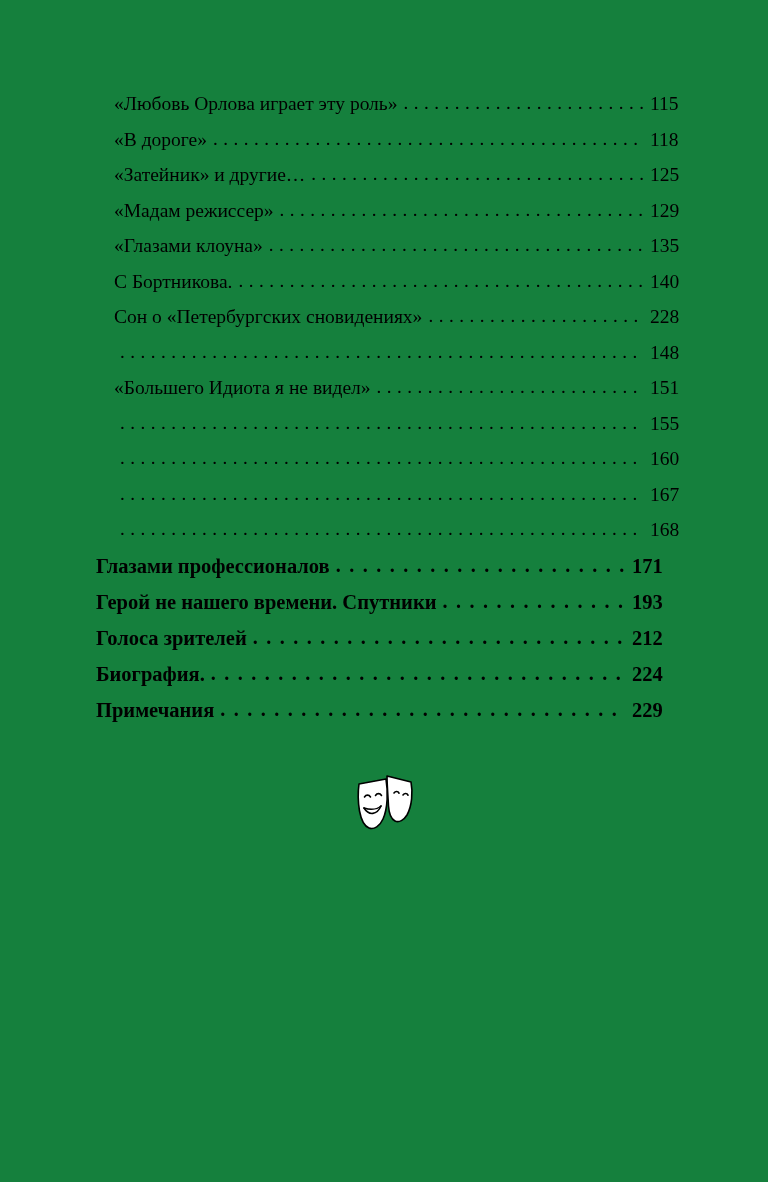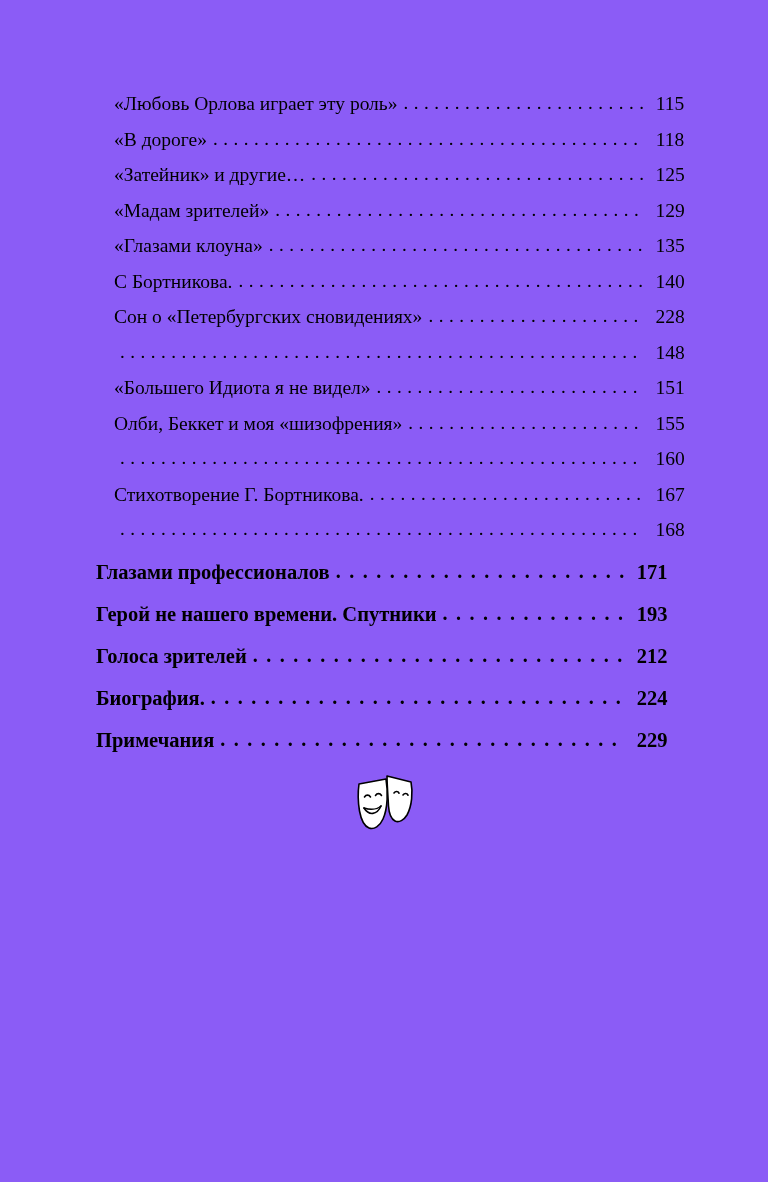--- a/index.html
+++ b/index.html
@@ -14,21 +14,21 @@
     font-family: "Liberation Serif", serif;
     color: #000000;
     overflow: hidden;
   }
   .page {
     position: absolute;
     top: 0;
     left: 0;
     width: 768px;
     height: 1182px;
-    background: #8b5cf6;
+    background: #15803d;
   }
   .toc {
     position: absolute;
     left: 96px;
     top: 86px;
     width: 576px;
   }
   .toc-entry {
     display: flex;
     align-items: baseline;
@@ -41,21 +41,20 @@
     font-weight: 400;
     line-height: 35.5px;
     padding-left: 18px;
   }
   
   .toc-entry.level-main {
     font-size: 20.5px;
     font-weight: 700;
     line-height: 36px;
     padding-left: 0px;
-    margin-top: 6px;
   }
   .toc-title {
     flex: 0 0 auto;
   }
   .toc-dots {
     flex: 1 1 auto;
     overflow: hidden;
     margin: 0 6px;
     position: relative;
     top: -1px;
@@ -64,21 +63,21 @@
     color: #000;
     text-align: left;
   }
   .toc-entry.level-main .toc-dots {
     letter-spacing: 8.5px;
     font-size: 20px;
     font-weight: 700;
   }
   .toc-page {
     flex: 0 0 auto;
-    text-align: center;
+    text-align: left;
     min-width: 40px;
   }
   .toc-entry.level-main .toc-page {
     font-weight: 700;
   }
   .ornament {
     position: absolute;
     left: 0;
     right: 0;
     top: 770px;
@@ -102,21 +101,21 @@
         <span class="toc-title">«В дороге»</span>
         <span class="toc-dots">............................................................</span>
         <span class="toc-page">118</span>
       </div>
       <div class="toc-entry level-sub">
         <span class="toc-title">«Затейник» и другие…</span>
         <span class="toc-dots">............................................................</span>
         <span class="toc-page">125</span>
       </div>
       <div class="toc-entry level-sub">
-        <span class="toc-title">«Мадам зрителей»</span>
+        <span class="toc-title">«Мадам режиссер»</span>
         <span class="toc-dots">............................................................</span>
         <span class="toc-page">129</span>
       </div>
       <div class="toc-entry level-sub">
         <span class="toc-title">«Глазами клоуна»</span>
         <span class="toc-dots">............................................................</span>
         <span class="toc-page">135</span>
       </div>
       <div class="toc-entry level-sub">
         <span class="toc-title">С Бортникова.</span>
@@ -131,30 +130,28 @@
       <div class="toc-entry level-sub">
         <span class="toc-dots">............................................................</span>
         <span class="toc-page">148</span>
       </div>
       <div class="toc-entry level-sub">
         <span class="toc-title">«Большего Идиота я не видел»</span>
         <span class="toc-dots">............................................................</span>
         <span class="toc-page">151</span>
       </div>
       <div class="toc-entry level-sub">
-        <span class="toc-title">Олби, Беккет и моя «шизофрения»</span>
         <span class="toc-dots">............................................................</span>
         <span class="toc-page">155</span>
       </div>
       <div class="toc-entry level-sub">
         <span class="toc-dots">............................................................</span>
         <span class="toc-page">160</span>
       </div>
       <div class="toc-entry level-sub">
-        <span class="toc-title">Стихотворение Г. Бортникова.</span>
         <span class="toc-dots">............................................................</span>
         <span class="toc-page">167</span>
       </div>
       <div class="toc-entry level-sub">
         <span class="toc-dots">............................................................</span>
         <span class="toc-page">168</span>
       </div>
       <div class="toc-entry level-main">
         <span class="toc-title">Глазами профессионалов</span>
         <span class="toc-dots">............................................................</span>

